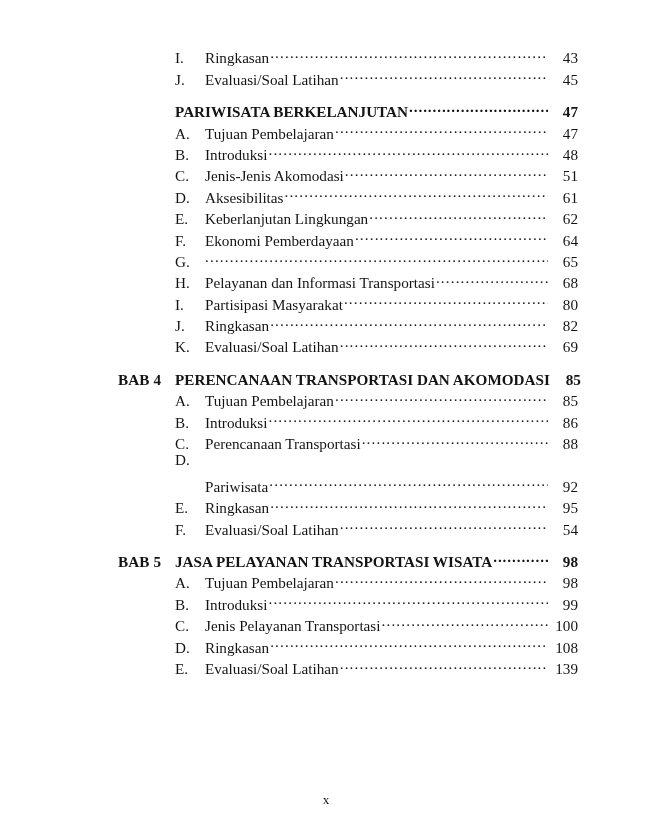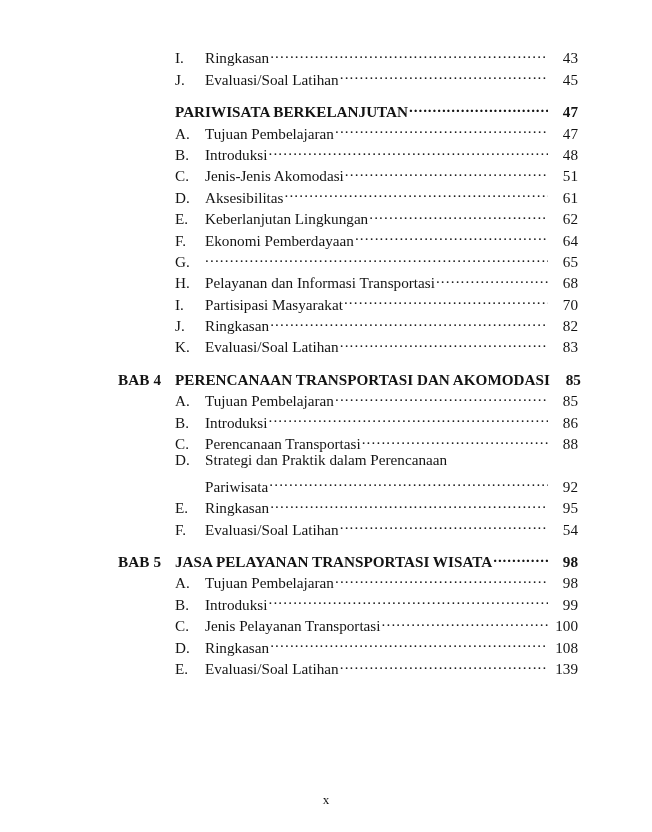--- a/index.html
+++ b/index.html
@@ -192,35 +192,35 @@
           <span class="item-letter">H.</span>
           <span class="title">Pelayanan dan Informasi Transportasi</span>
           <span class="leader"></span>
           <span class="pageno">68</span>
         </div>
         <div class="row">
           <span class="gutter-bab"></span>
           <span class="item-letter">I.</span>
           <span class="title">Partisipasi Masyarakat</span>
           <span class="leader"></span>
-          <span class="pageno">70</span>
+          <span class="pageno">80</span>
         </div>
         <div class="row">
           <span class="gutter-bab"></span>
           <span class="item-letter">J.</span>
           <span class="title">Ringkasan </span>
           <span class="leader"></span>
           <span class="pageno">82</span>
         </div>
         <div class="row">
           <span class="gutter-bab"></span>
           <span class="item-letter">K.</span>
           <span class="title">Evaluasi/Soal Latihan</span>
           <span class="leader"></span>
-          <span class="pageno">83</span>
+          <span class="pageno">69</span>
         </div>
       </div>
       <div class="block-gap"></div>
       <div>
         <div class="row chapter">
           <span class="bab-label">BAB 4</span>
           <span class="title">PERENCANAAN TRANSPORTASI DAN AKOMODASI</span>
           <span class="leader"></span>
           <span class="pageno">85</span>
         </div>
@@ -241,21 +241,20 @@
         <div class="row">
           <span class="gutter-bab"></span>
           <span class="item-letter">C.</span>
           <span class="title">Perencanaan Transportasi </span>
           <span class="leader"></span>
           <span class="pageno">88</span>
         </div>
         <div class="row plain">
           <span class="gutter-bab"></span>
           <span class="item-letter">D.</span>
-          <span class="title">Strategi dan Praktik dalam Perencanaan</span>
         </div>
         <div class="row">
           <span class="gutter-bab"></span>
           <span class="item-letter"></span>
           <span class="title">Pariwisata</span>
           <span class="leader"></span>
           <span class="pageno">92</span>
         </div>
         <div class="row">
           <span class="gutter-bab"></span>

